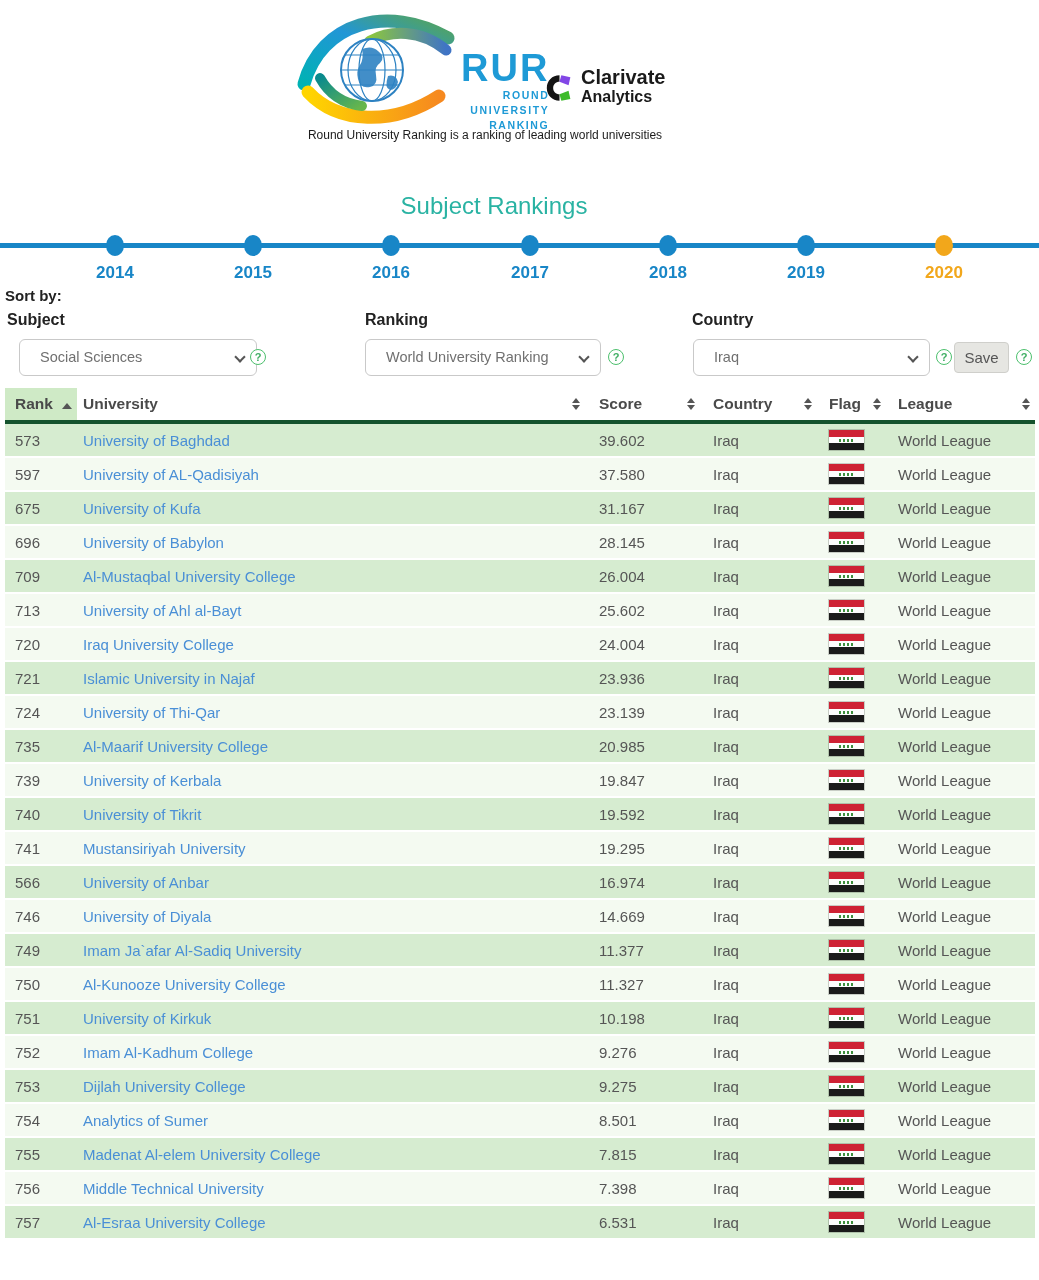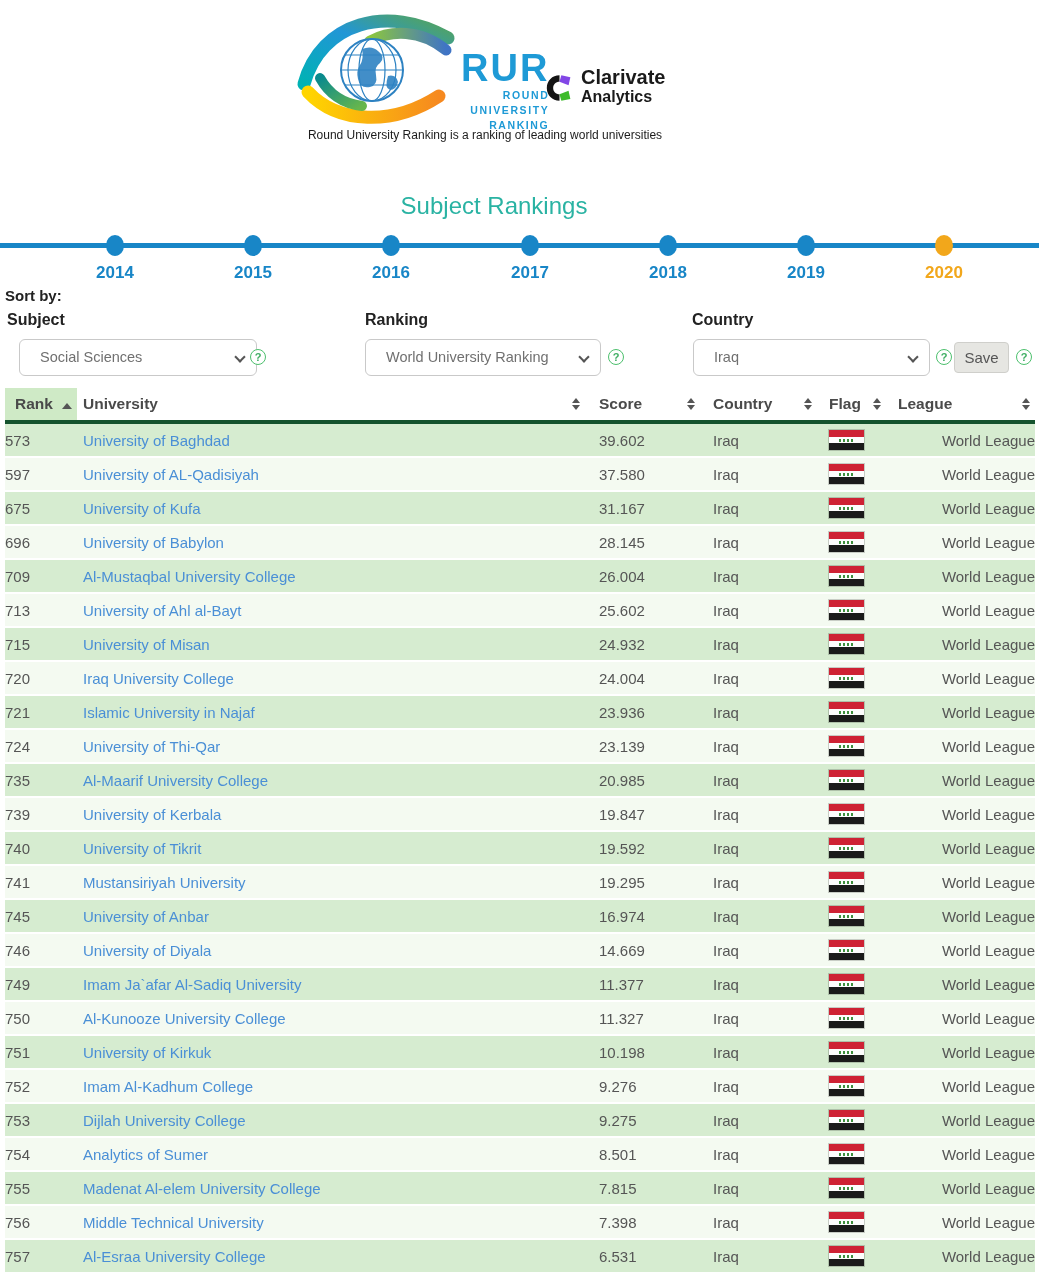--- a/index.html
+++ b/index.html
@@ -60,26 +60,26 @@
   .sort-both { position:absolute; right:5px; top:50%; transform:translateY(-50%); }
   .tri-u { width:0; height:0; border-left:4px solid transparent; border-right:4px solid transparent;
     border-bottom:5px solid #555; display:block; margin-bottom:2px; }
   .tri-d { width:0; height:0; border-left:4px solid transparent; border-right:4px solid transparent;
     border-top:5px solid #555; display:block; }
   .tri-asc { display:inline-block; width:0; height:0; border-left:5px solid transparent;
     border-right:5px solid transparent; border-bottom:6px solid #555; margin-left:9px; }
   td { height:34px; border-bottom:2px solid #fff; font-size:15px; color:#555; }
   tr.green td { background:#d6ecd0; }
   tr.white td { background:#f4faf1; }
-  td.c-rank { }
+  td.c-rank { padding-left:10px; }
   td.c-univ { padding-left:6px; }
   td.c-univ a { color:#4a8fd6; text-decoration:none; }
   td.c-score { padding-left:14px; }
   td.c-country { padding-left:13px; }
-  td.c-league { padding-left:12px;text-align:right; }
+  td.c-league { padding-left:12px; }
   .flag { display:block; margin-left:12px; width:35px; height:20px;
     box-shadow:0 0 0 1px rgba(0,0,0,.18); }
   .f-red { display:block; height:7px; background:#ce2234; }
   .f-white { display:flex; height:6px; background:#fdfdfd; align-items:center; justify-content:center; }
   .f-script { display:block; width:16px; height:3px;
     background:repeating-linear-gradient(90deg,#3f8f3f 0 2px,transparent 2px 4px); }
   .f-black { display:block; height:7px; background:#1a1a1a; }
 </style>
 </head>
 <body>
@@ -345,36 +345,20 @@
             <span class="flag">
               <span class="f-red"></span>
               <span class="f-white">
                 <span class="f-script"></span>
               </span>
               <span class="f-black"></span>
             </span>
           </td>
           <td class="c-league">World League</td>
         </tr>
-        <tr class="green">
-          <td class="c-rank">715</td>
-          <td class="c-univ"><a href="#">University of Misan</a></td>
-          <td class="c-score">24.932</td>
-          <td class="c-country">Iraq</td>
-          <td class="c-flag">
-            <span class="flag">
-              <span class="f-red"></span>
-              <span class="f-white">
-                <span class="f-script"></span>
-              </span>
-              <span class="f-black"></span>
-            </span>
-          </td>
-          <td class="c-league">World League</td>
-        </tr>
         <tr class="white">
           <td class="c-rank">720</td>
           <td class="c-univ"><a href="#">Iraq University College</a></td>
           <td class="c-score">24.004</td>
           <td class="c-country">Iraq</td>
           <td class="c-flag">
             <span class="flag">
               <span class="f-red"></span>
               <span class="f-white">
                 <span class="f-script"></span>
@@ -474,21 +458,21 @@
               <span class="f-red"></span>
               <span class="f-white">
                 <span class="f-script"></span>
               </span>
               <span class="f-black"></span>
             </span>
           </td>
           <td class="c-league">World League</td>
         </tr>
         <tr class="green">
-          <td class="c-rank">745</td>
+          <td class="c-rank">566</td>
           <td class="c-univ"><a href="#">University of Anbar</a></td>
           <td class="c-score">16.974</td>
           <td class="c-country">Iraq</td>
           <td class="c-flag">
             <span class="flag">
               <span class="f-red"></span>
               <span class="f-white">
                 <span class="f-script"></span>
               </span>
               <span class="f-black"></span>

